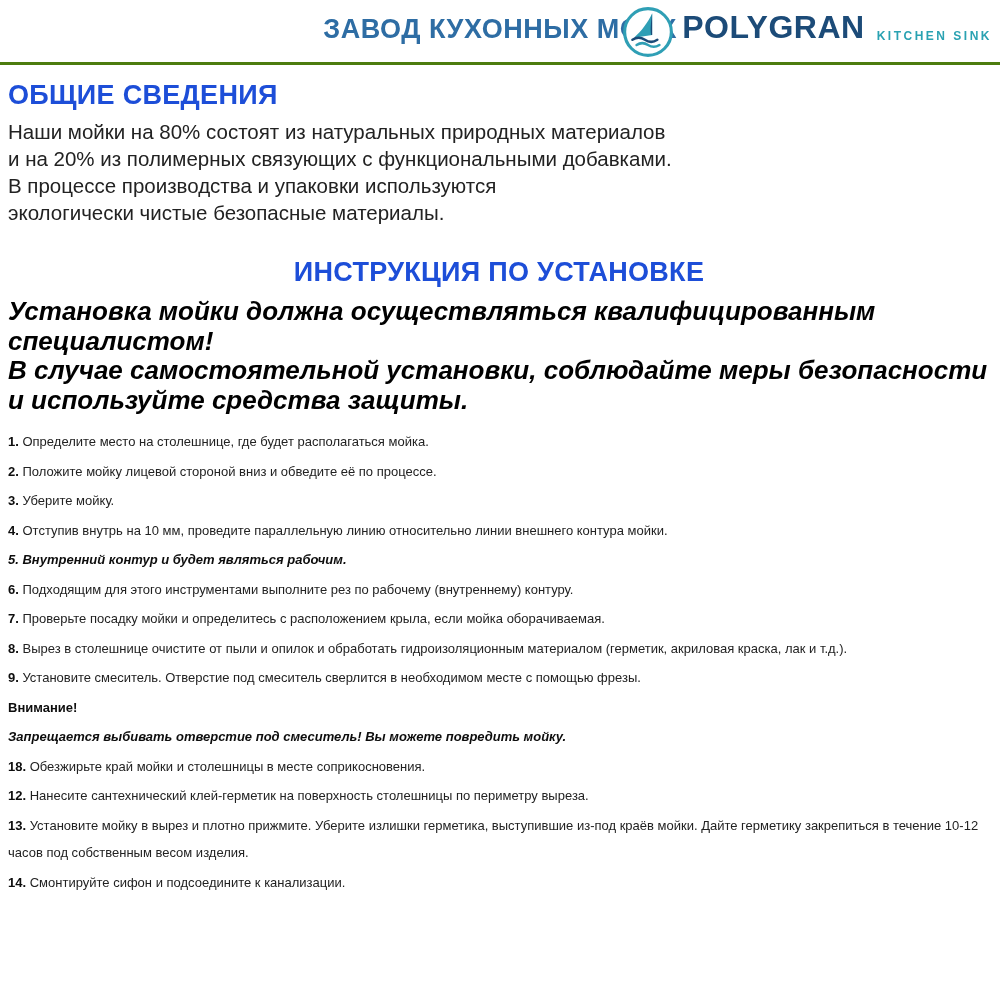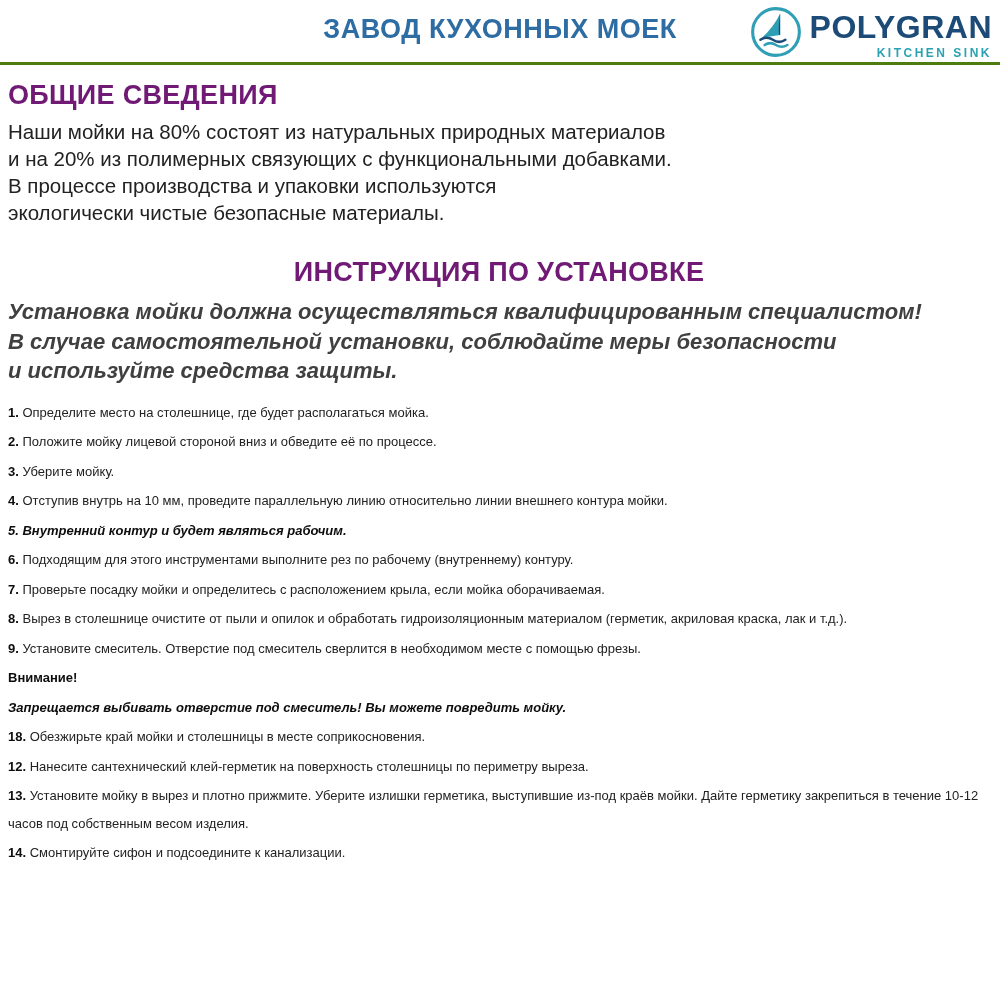--- a/index.html
+++ b/index.html
@@ -27,21 +27,21 @@
   }
   .logo {
     position: absolute;
     right: 8px;
     top: 5px;
     display: flex;
     align-items: flex-start;
     gap: 7px;
   }
   .logo-icon { width: 54px; height: 54px; }
-  .logo-text { display: flex; flex-direction: column; align-items: flex-end; padding-top: 6px; }
+  .logo-text { display: flex; flex-direction: row; align-items: flex-end; padding-top: 6px; }
   .brand {
     font-size: 32px;
     font-weight: 800;
     letter-spacing: 0.5px;
     color: #1c4b78;
     line-height: 1;
   }
   .brand-tagline {
     font-size: 12px;
     font-weight: 700;
@@ -49,33 +49,33 @@
     color: #2aa2b2;
     margin-top: 3px;
     padding-left: 12px;
   }
   
   .content { padding: 0 10px 0 8px; }
   .section-heading {
     font-size: 27px;
     font-weight: 800;
     letter-spacing: 0.3px;
-    color: #701a75;
+    color: #1d4ed8;
     margin-top: 15px;
     margin-bottom: 7px;
   }
   .section-heading.install { margin-top: 31px; margin-bottom: 9px; text-align: center; }
   .general-lines { font-size: 20.5px; line-height: 27px; color: #222; }
   .general-lines > div { white-space: nowrap; }
   .warn-lines {
-    font-size: 22px;
+    font-size: 26px;
     line-height: 29.5px;
     font-weight: 700;
     font-style: italic;
-    color: #404040;
+    color: #000000;
   }
   .steps { margin-top: 13px; }
   .step {
     font-size: 13px;
     line-height: 27.5px;
     margin-bottom: 2px;
     color: #222;
   }
   .step .num { font-weight: 800; color: #0d0d0d; }
   .step.s-bold { font-weight: 800; color: #0d0d0d; }

